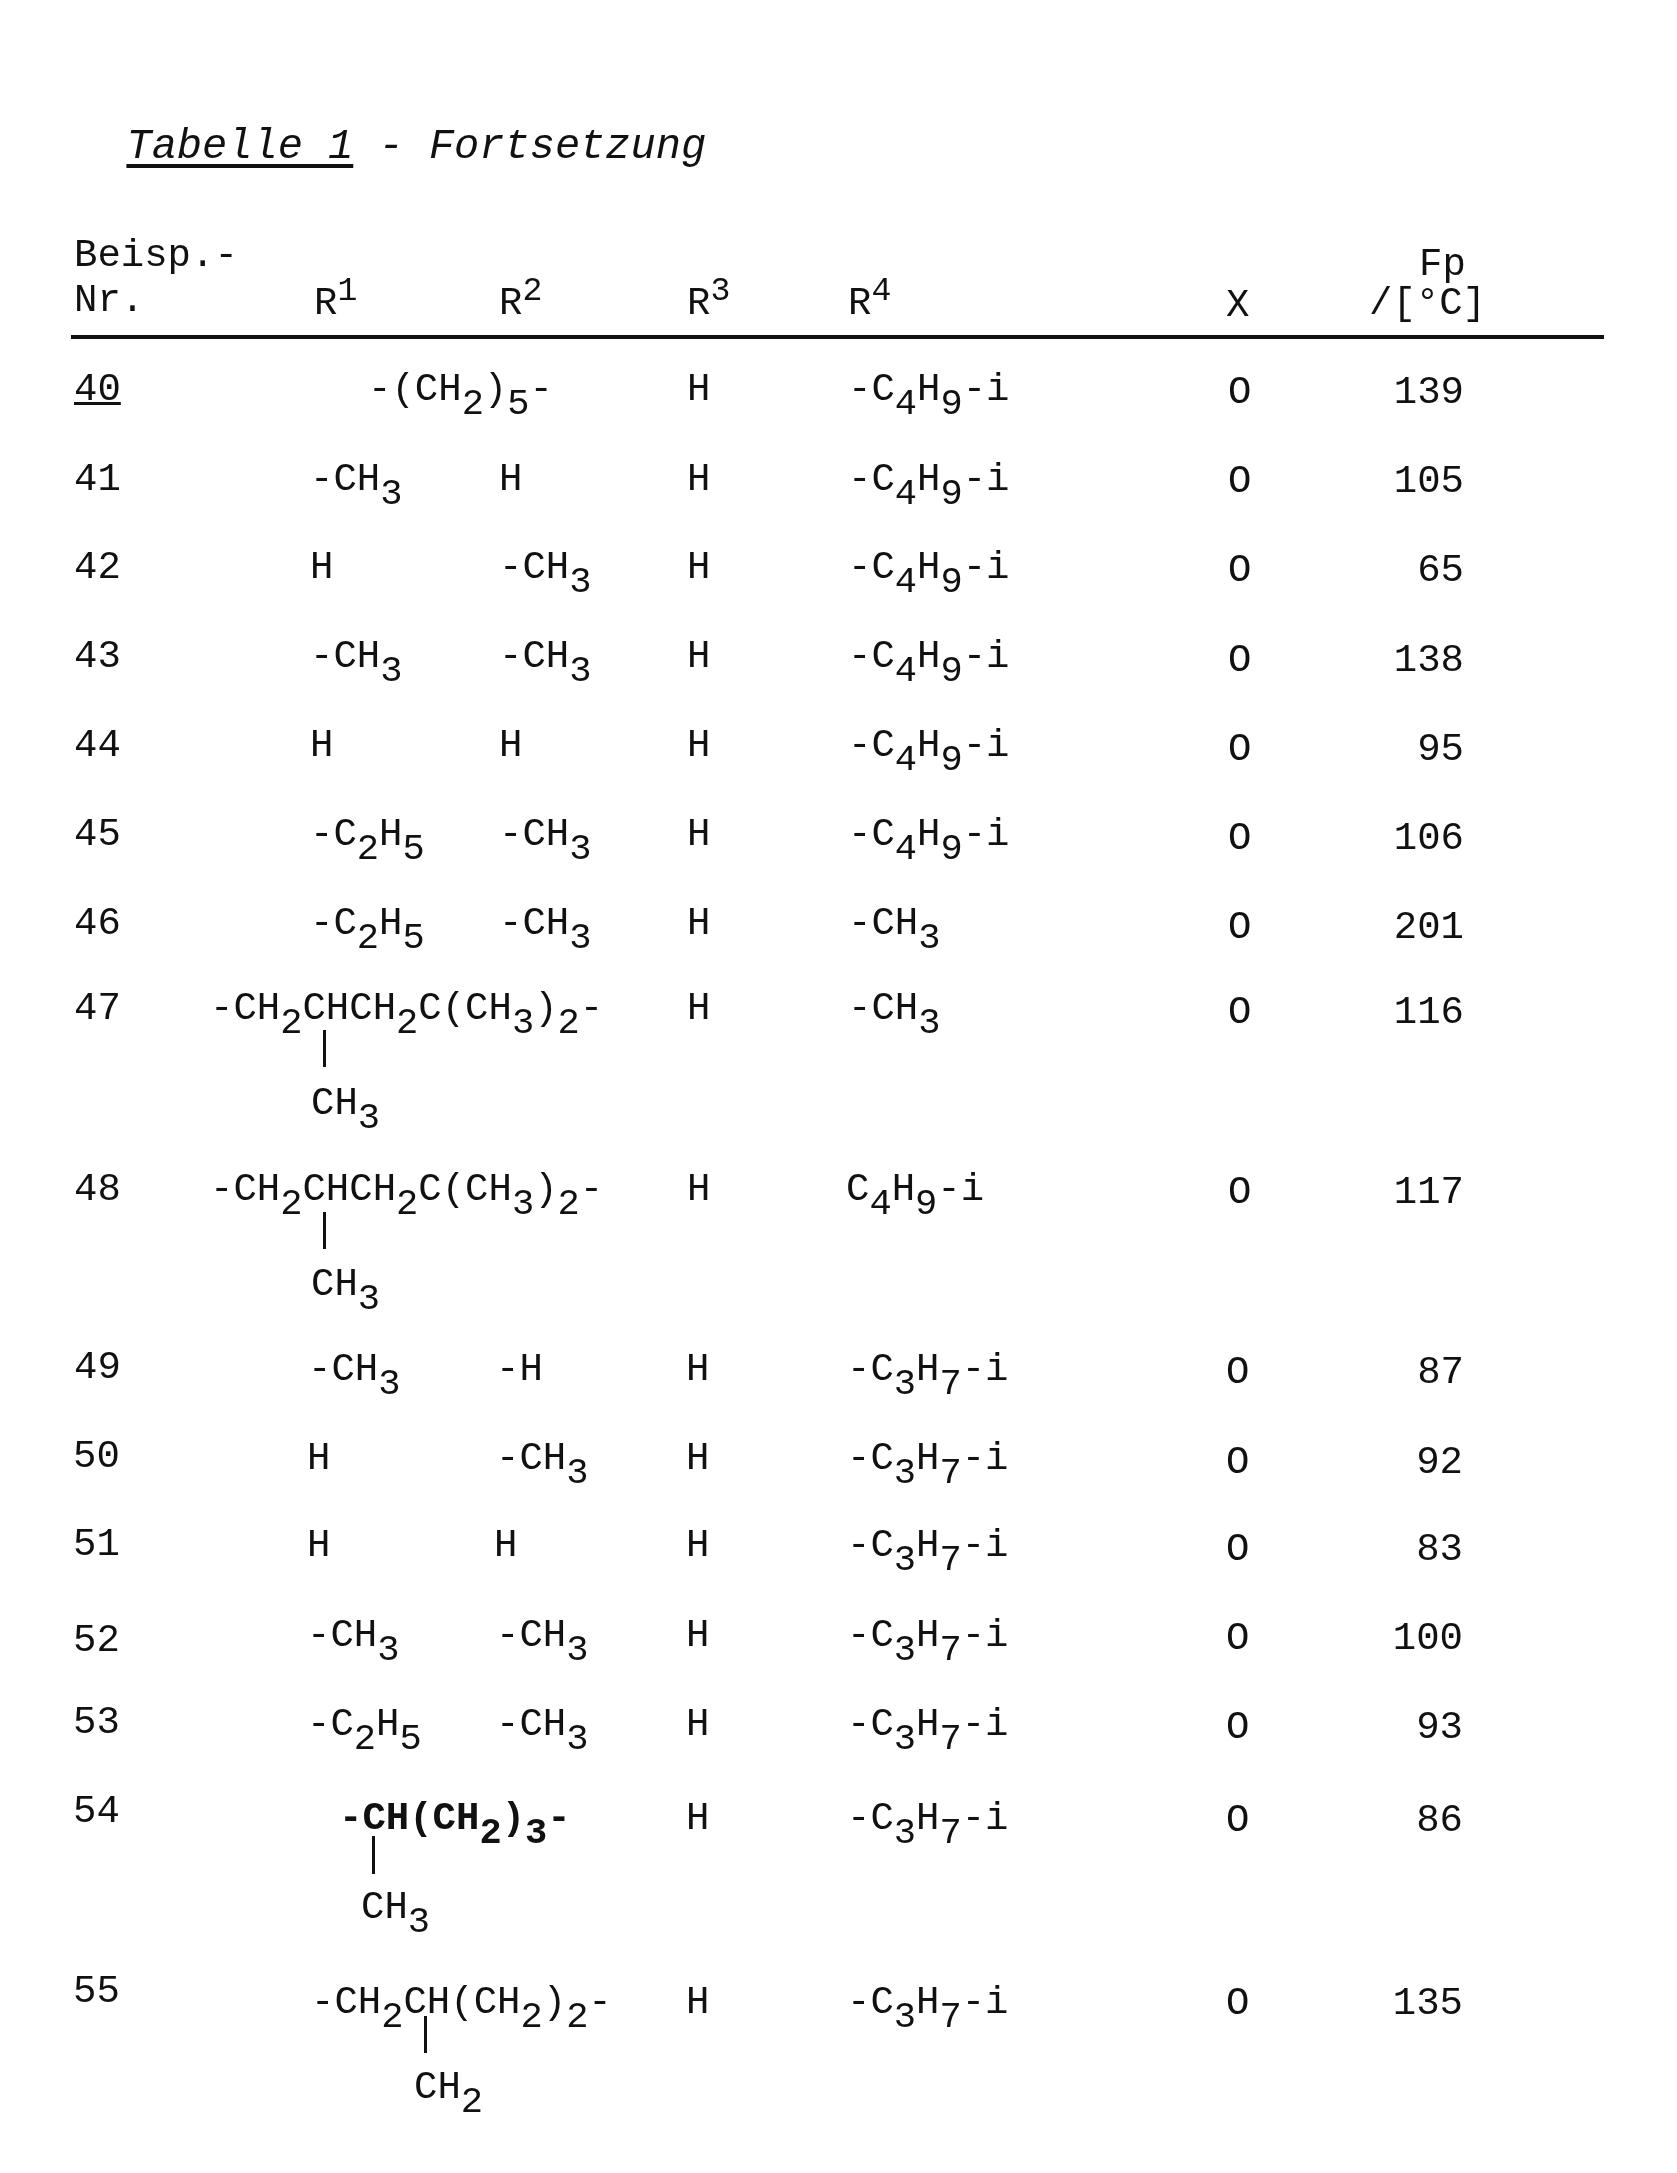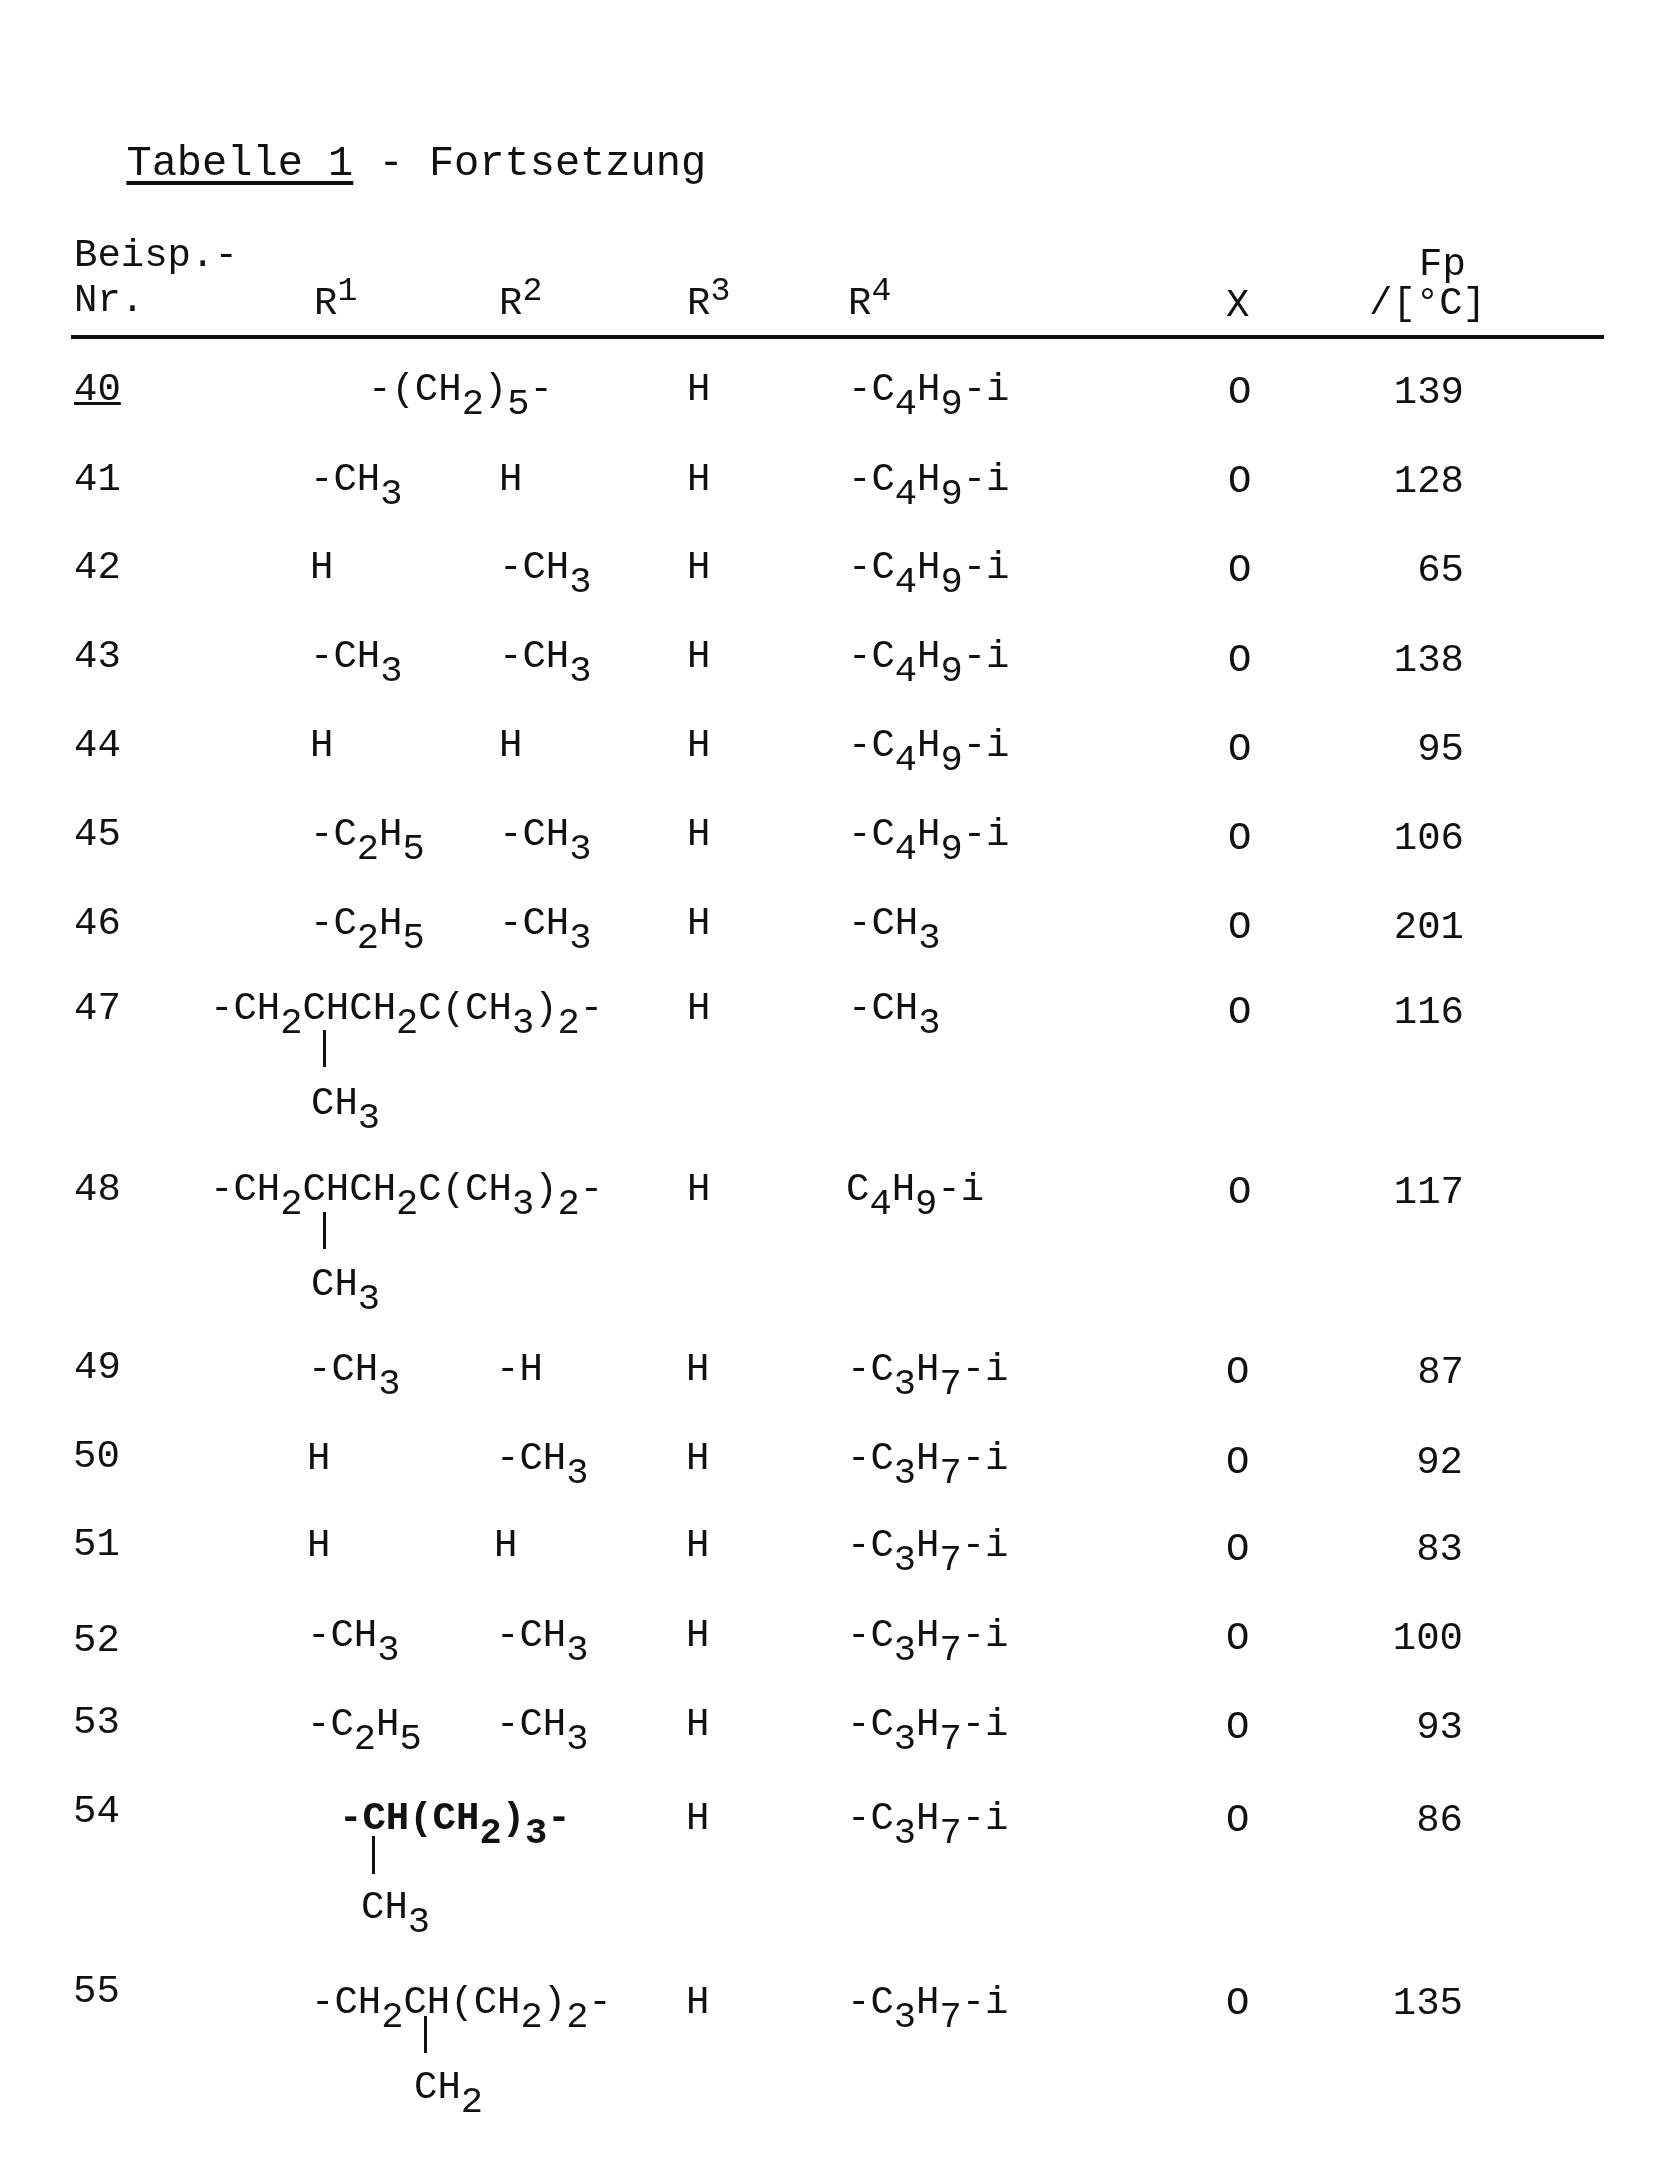--- a/index.html
+++ b/index.html
@@ -10,21 +10,21 @@
   .title .ul { text-decoration: underline; text-decoration-thickness: 3.6px; text-underline-offset: 6.2px; }
   sub { font-size: 0.95em; vertical-align: -0.38em; line-height: 0; }
   sup { font-size: 0.85em; vertical-align: 0.42em; line-height: 0; }
   .rule { position: absolute; left: 71px; top: 335px; width: 1533px; height: 3.6px; background: #111111; }
   .bar { position: absolute; width: 2.7px; background: #111111; }
   .num { }
 </style>
 </head>
 <body>
 
-<div class="t title" style="left:76px; top:101px;">
+<div class="t title" style="left:76px; top:84px;font-style:italic;">
   <span class="ul">Tabelle 1</span><span> - Fortsetzung</span>
 </div>
 
 <div>
   <div class="t" style="left:74px; top:237px;">Beisp.-</div>
   <div class="t" style="left:74px; top:282px;">Nr.</div>
 
   <div class="t" style="left:314px; top:285px;"><span>R</span><sup>1</sup></div>
   <div class="t" style="left:499px; top:285px;"><span>R</span><sup>2</sup></div>
   <div class="t" style="left:687px; top:285px;"><span>R</span><sup>3</sup></div>
@@ -47,21 +47,21 @@
     <div class="t num" style="right:213px; top:374px;">139</div>
   </div>
 
   <div>
     <div class="t" style="left:74px; top:461px;">41</div>
     <div class="t" style="left:310px; top:461px;"><span>-CH</span><sub>3</sub></div>
     <div class="t" style="left:499px; top:461px;">H</div>
     <div class="t" style="left:687px; top:461px;">H</div>
     <div class="t" style="left:848px; top:461px;"><span>-C</span><sub>4</sub><span>H</span><sub>9</sub><span>-i</span></div>
     <div class="t" style="left:1228px; top:463px;">O</div>
-    <div class="t num" style="right:213px; top:463px;">128</div>
+    <div class="t num" style="right:213px; top:463px;">105</div>
   </div>
 
   <div>
     <div class="t" style="left:74px; top:549px;">42</div>
     <div class="t" style="left:310px; top:549px;">H</div>
     <div class="t" style="left:499px; top:549px;"><span>-CH</span><sub>3</sub></div>
     <div class="t" style="left:687px; top:549px;">H</div>
     <div class="t" style="left:848px; top:549px;"><span>-C</span><sub>4</sub><span>H</span><sub>9</sub><span>-i</span></div>
     <div class="t" style="left:1228px; top:552px;">O</div>
     <div class="t num" style="right:213px; top:552px;">65</div>

